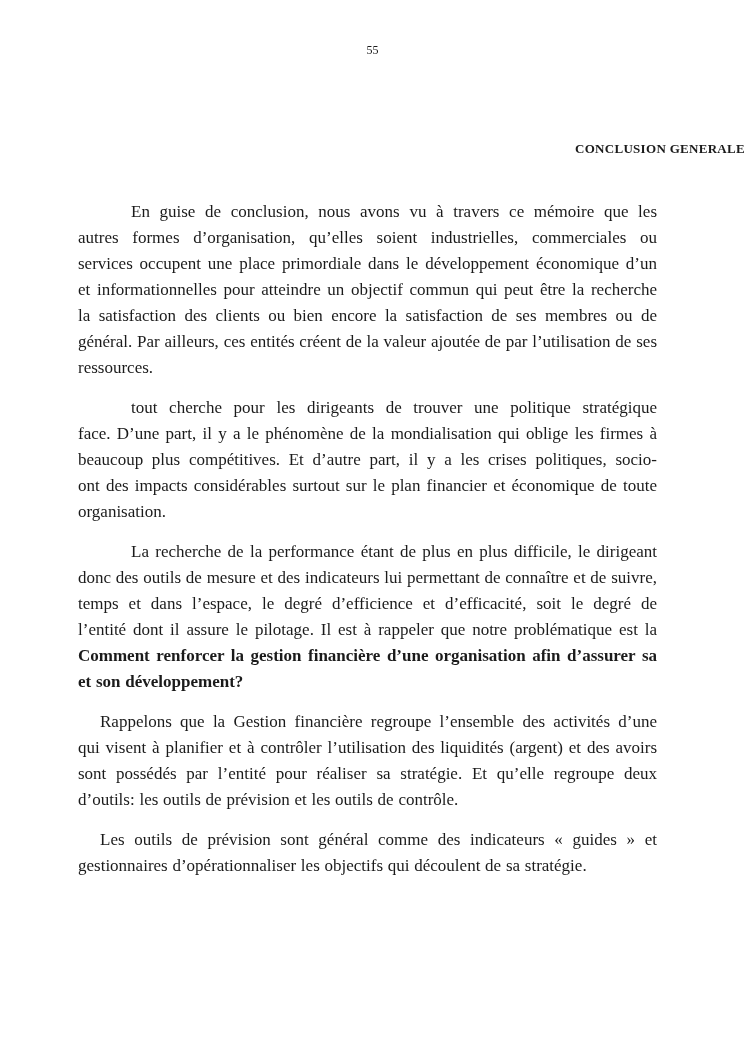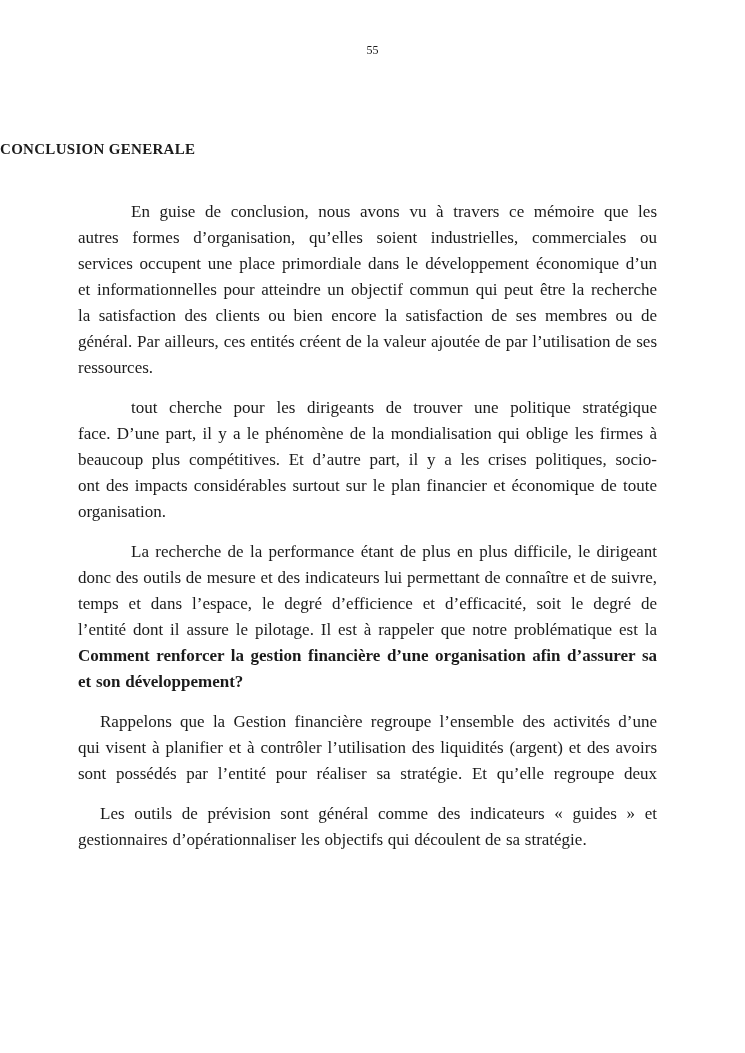--- a/index.html
+++ b/index.html
@@ -24,22 +24,22 @@
     text-align: center;
     font-size: 12px;
     line-height: 16px;
   }
   .doc-title {
     position: absolute;
     top: 141px;
     left: 0;
     width: 100%;
     margin: 0;
-    text-align: left;
-    font-size: 15px;
+    text-align: right;
+    font-size: 13px;
     font-weight: bold;
     letter-spacing: 0.3px;
   }
   .doc-body {
     position: absolute;
     top: 199px;
     left: 78px;
     width: 579px;
   }
   .paragraph {
@@ -100,19 +100,20 @@
         <div class="line justify">donc des outils de mesure et des indicateurs lui permettant de connaître et de suivre, dans le</div>
         <div class="line justify">temps et dans l’espace, le degré d’efficience et d’efficacité, soit le degré de performance de</div>
         <div class="line justify">l’entité dont il assure le pilotage. Il est à rappeler que notre problématique est la suivante :</div>
         <div class="line justify bold">Comment renforcer la gestion financière d’une organisation afin d’assurer sa pérennité</div>
         <div class="line bold">et son développement?</div>
       </div>
       <div class="paragraph indent-small">
         <div class="line justify">Rappelons que la Gestion financière regroupe l’ensemble des activités d’une organisation</div>
         <div class="line justify">qui visent à planifier et à contrôler l’utilisation des liquidités (argent) et des avoirs (biens) qui</div>
         <div class="line justify">sont possédés par l’entité pour réaliser sa stratégie. Et qu’elle regroupe deux grandes familles</div>
+        <div class="line">d’outils: les outils de prévision et les outils de contrôle.</div>
       </div>
       <div class="paragraph indent-small">
         <div class="line justify">Les outils de prévision sont général comme des indicateurs « guides » et permettent aux</div>
         <div class="line">gestionnaires d’opérationnaliser les objectifs qui découlent de sa stratégie.</div>
       </div>
     </div>
 </div>
 
 </body></html>

